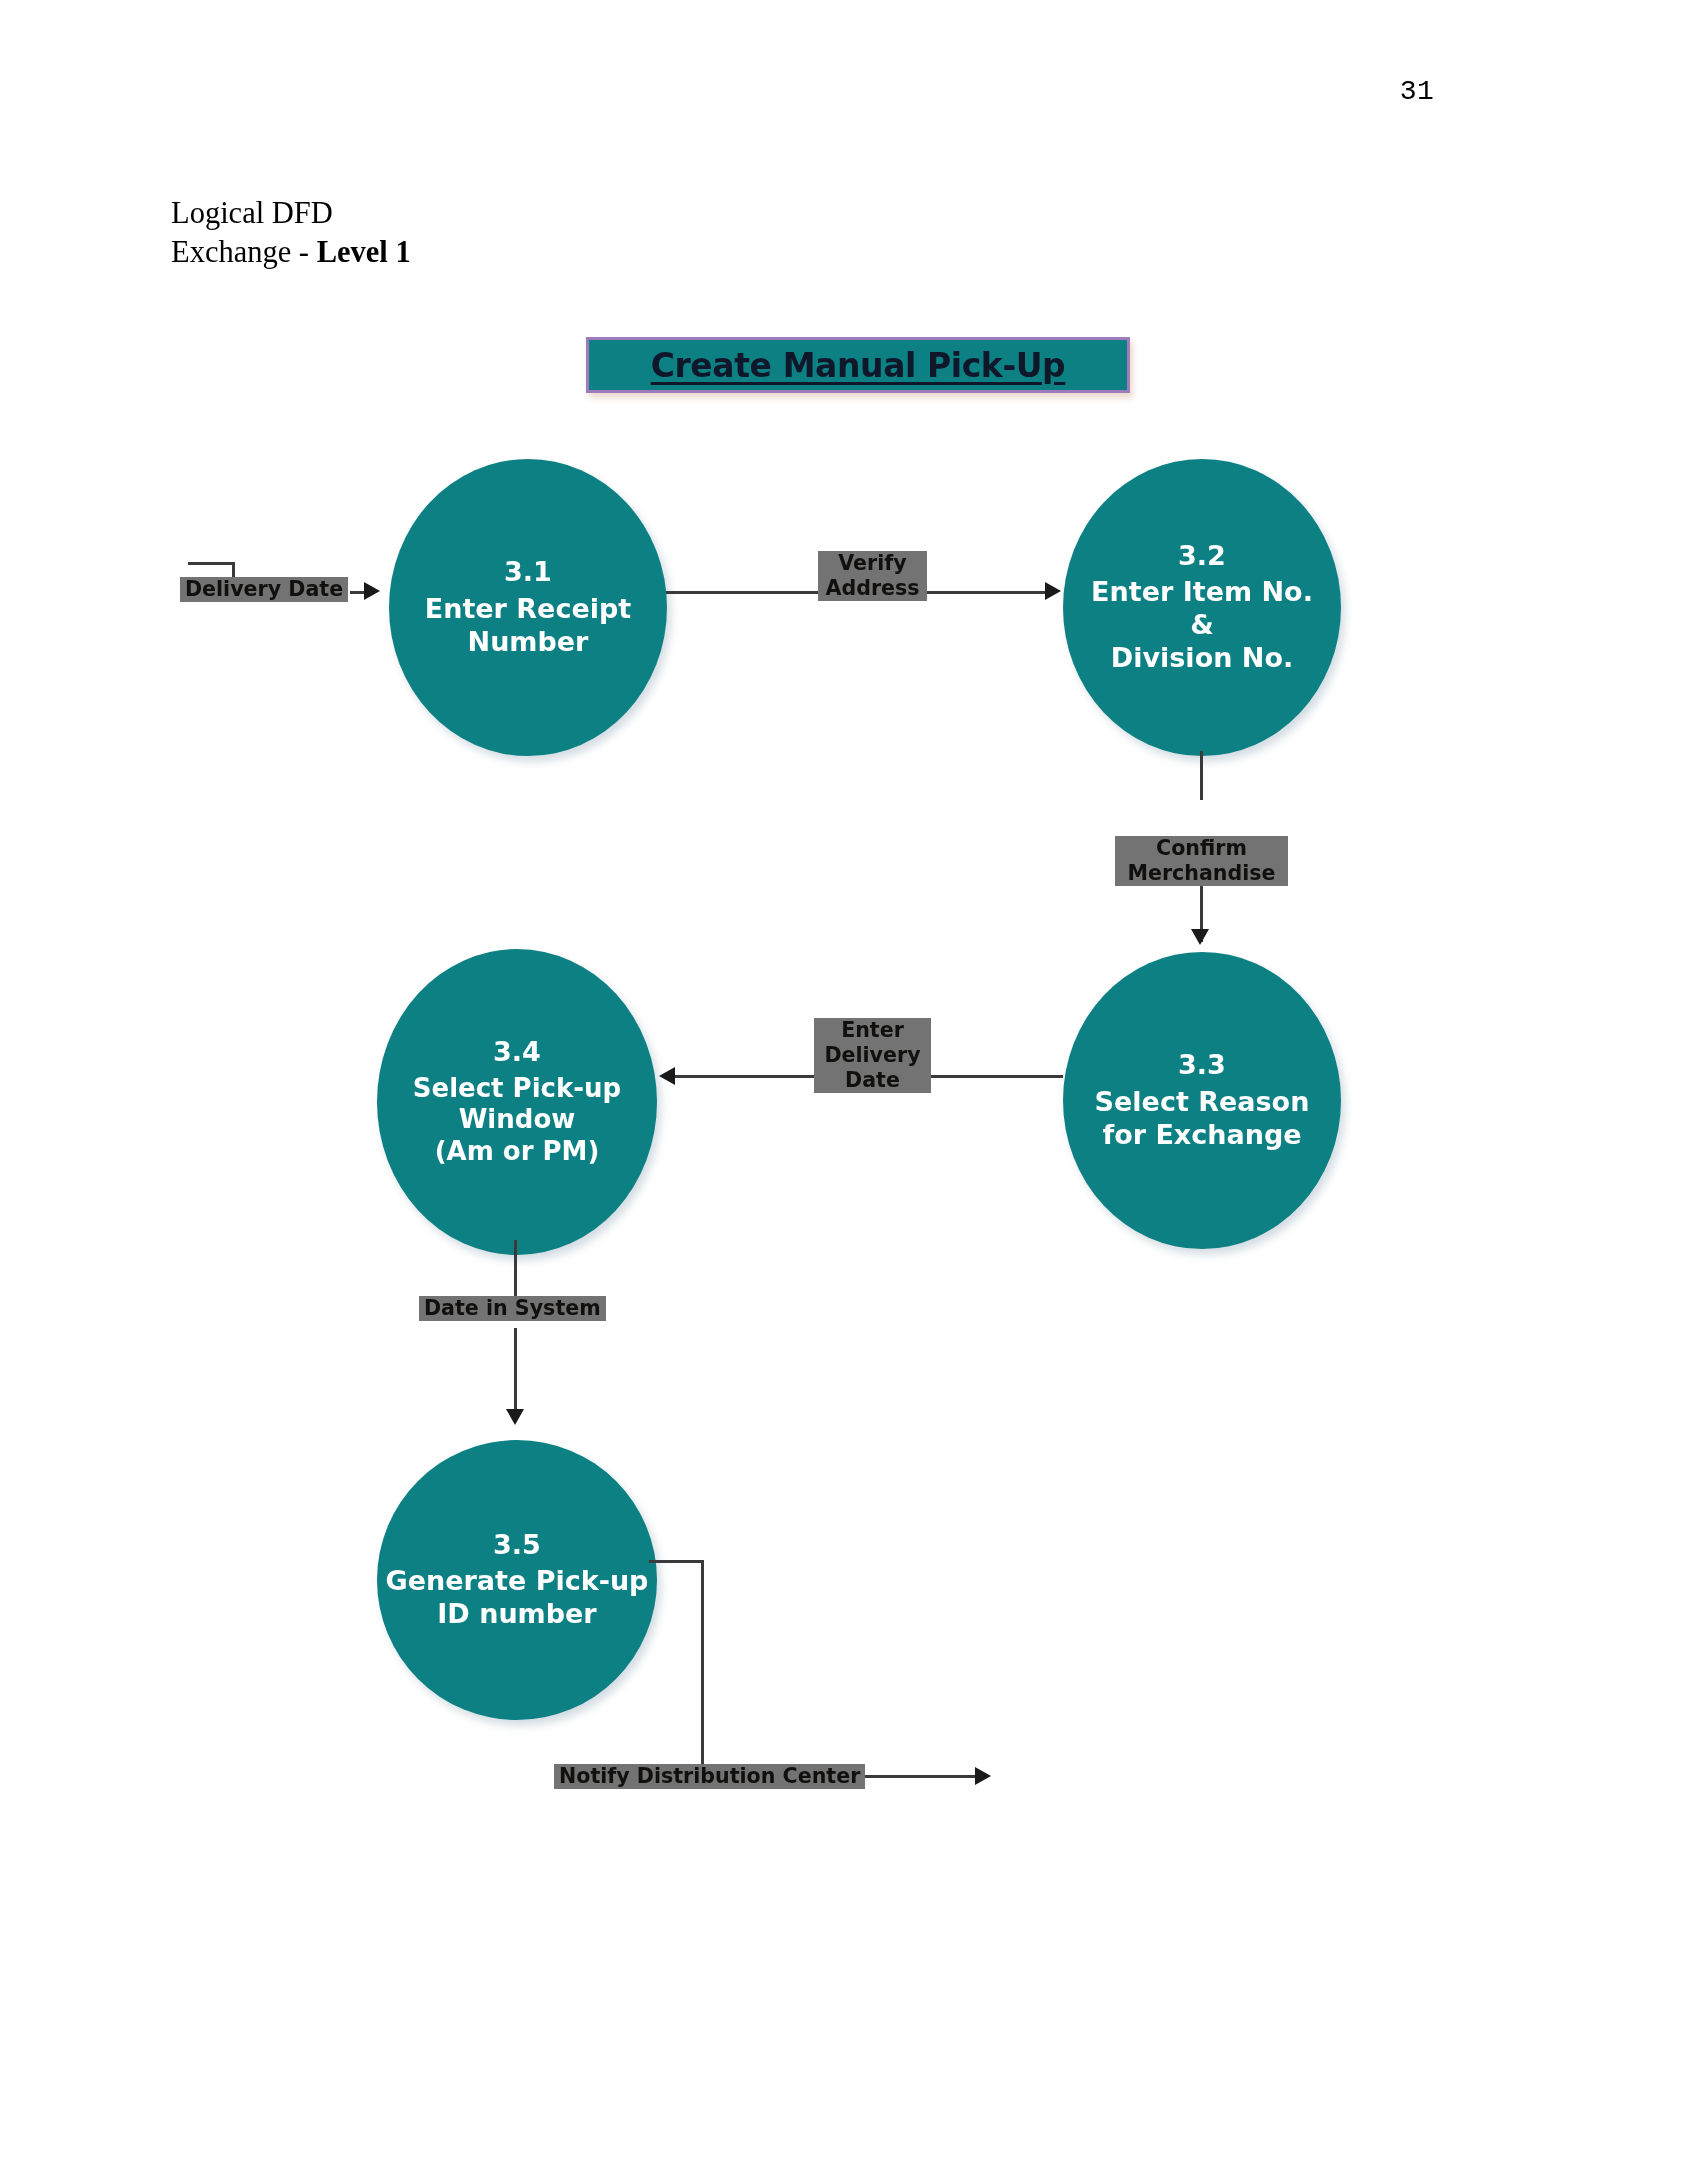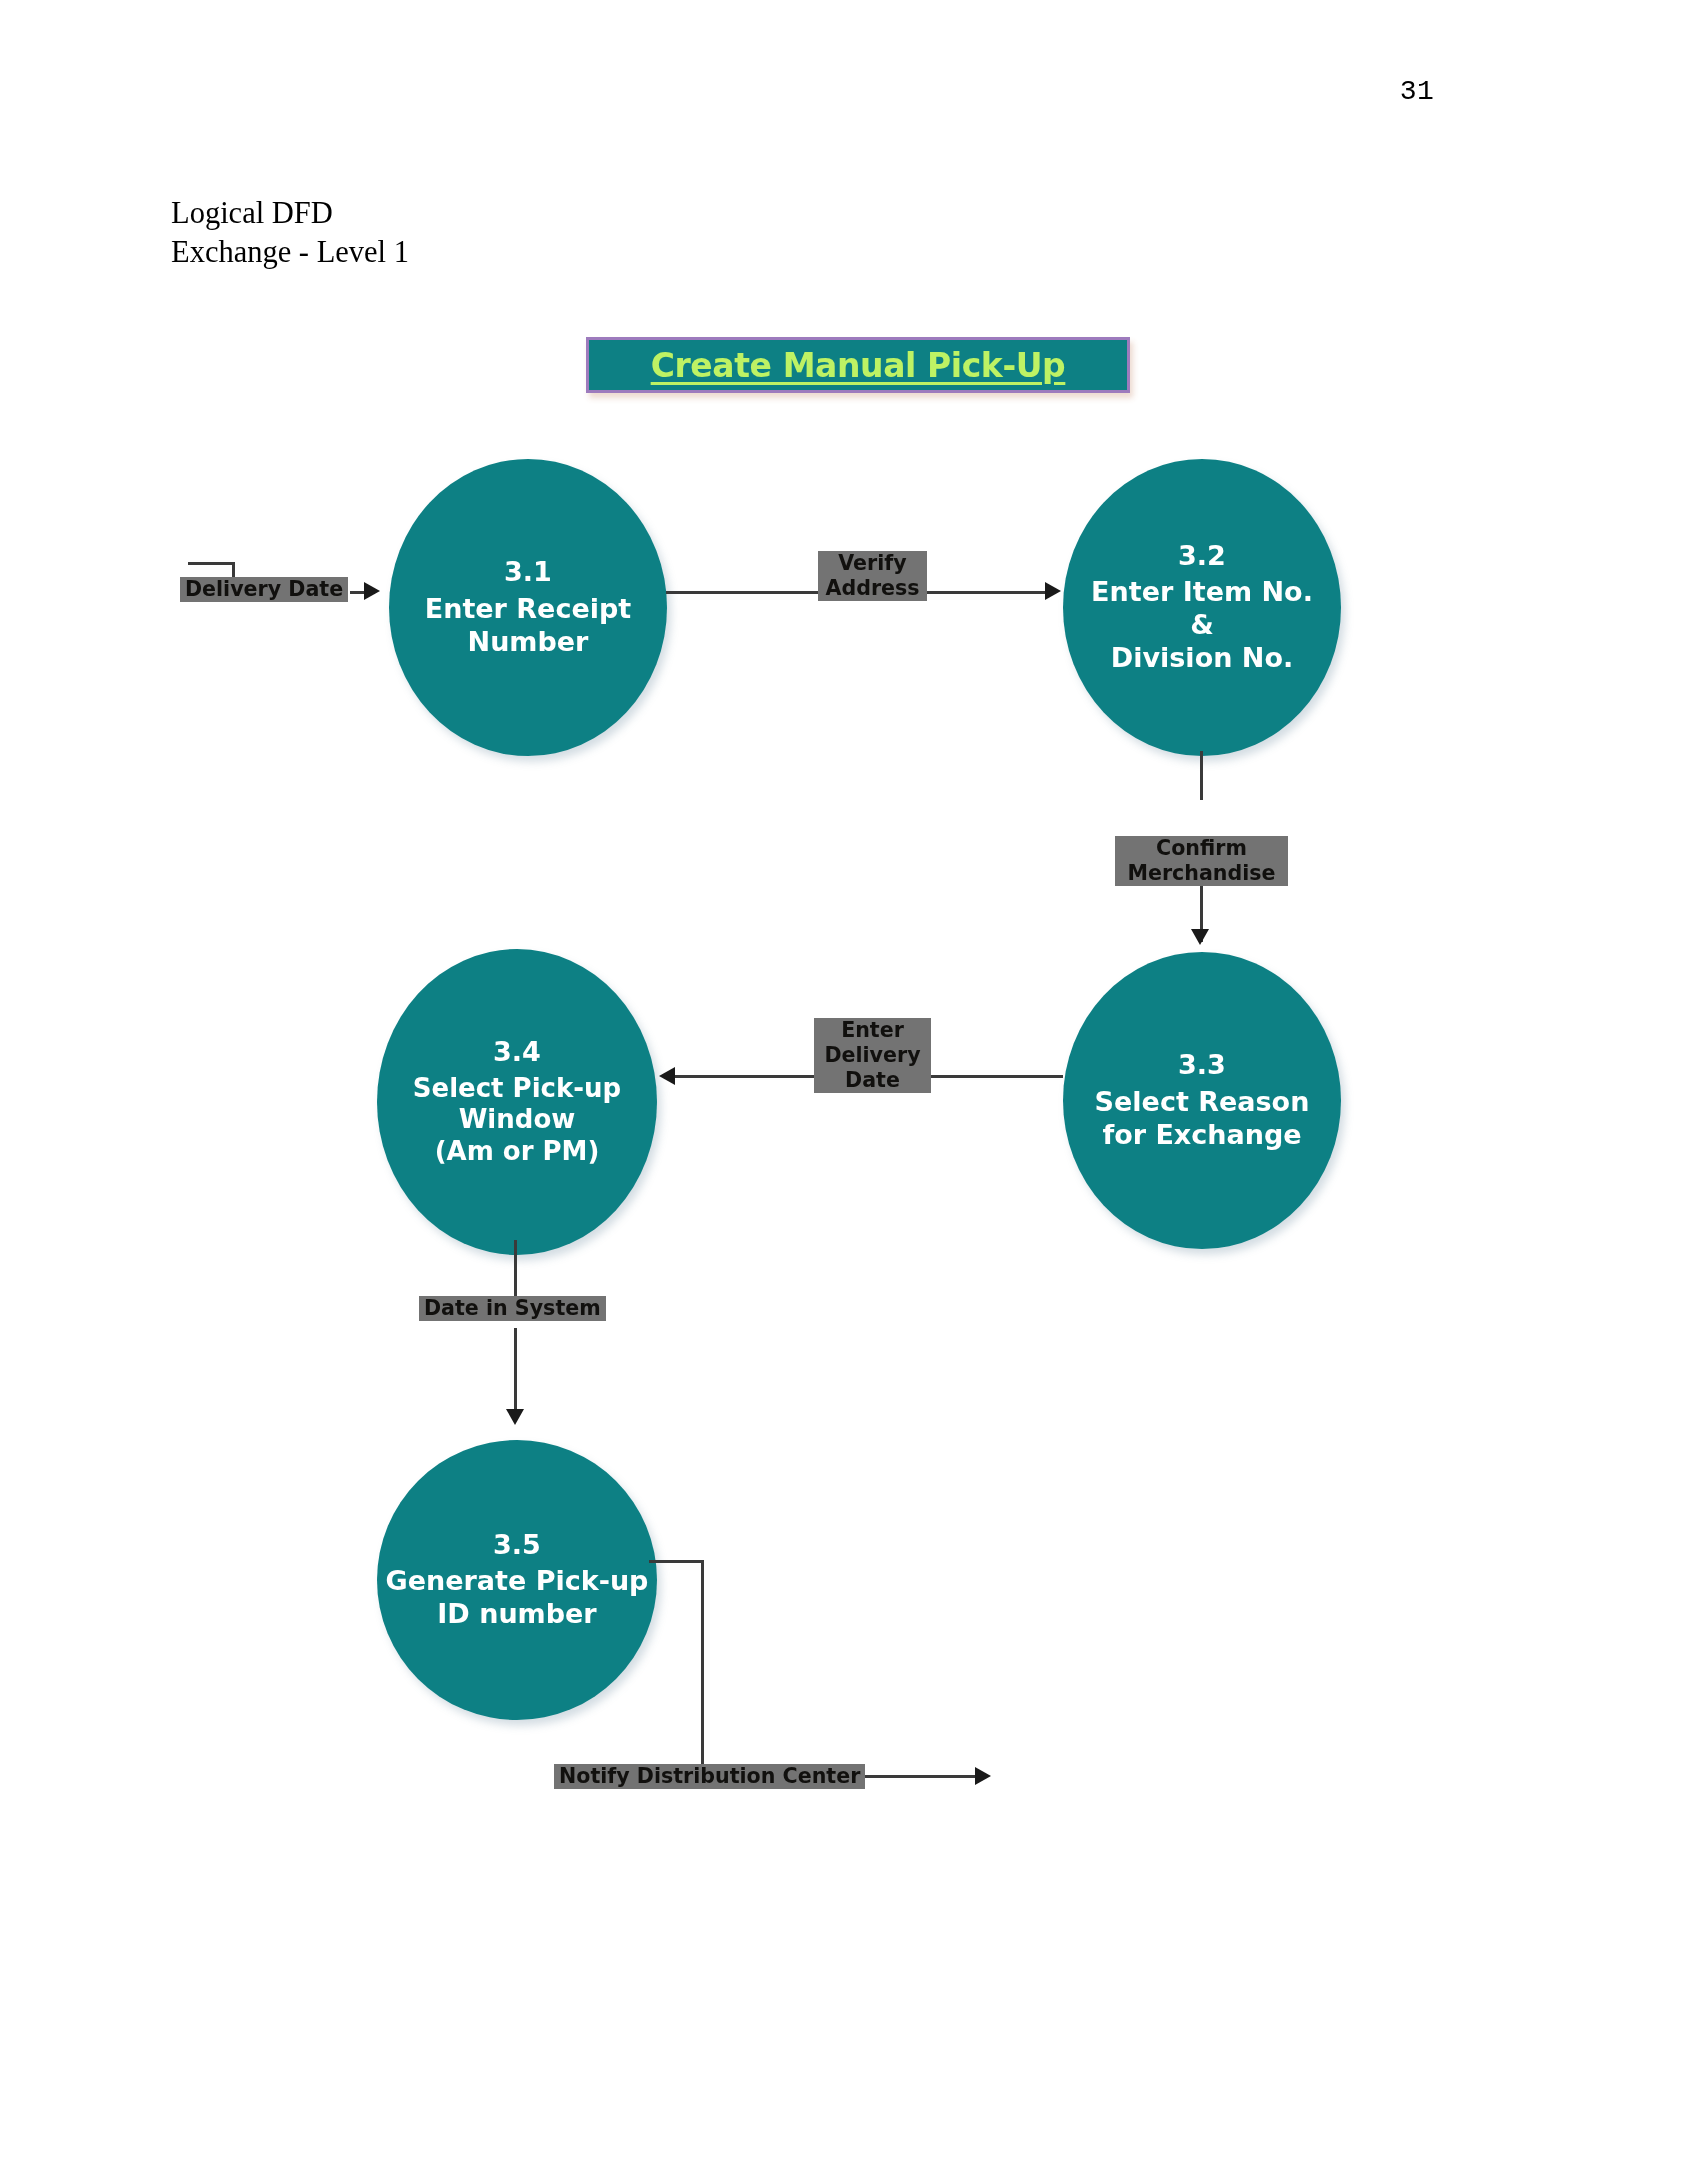--- a/index.html
+++ b/index.html
@@ -29,42 +29,42 @@
   #doc-header {
     position: absolute;
     left: 171px;
     top: 194px;
     font-family: "Liberation Serif", serif;
     font-size: 30.5px;
     line-height: 39px;
     color: #000000;
     white-space: nowrap;
   }
-  #doc-header .line2 .lvl { font-weight: normal; margin-top: 12px; }
+  #doc-header .line2 .lvl { font-weight: bold; margin-top: 12px; }
 
   
   #title-banner {
     position: absolute;
     left: 586px;
     top: 337px;
     width: 544px;
     height: 56px;
     background: #0d8084;
     border: 3.3px solid #9d7bbd;
     box-sizing: border-box;
     display: flex;
     align-items: center;
     justify-content: center;
     box-shadow: 3.3px 5px 5.8px rgba(236,216,205,.95);
   }
   #title-banner .txt {
     font-family: "DejaVu Sans", sans-serif;
     font-size: 33px;
     font-weight: bold;
-    color: #bef264;
+    color: #0f172a;
     letter-spacing: -0.4px;
     text-decoration: underline;
     text-underline-offset: 5px;
     text-decoration-thickness: 2.5px;
     white-space: nowrap;
   }
 
   
   .node {
     position: absolute;

